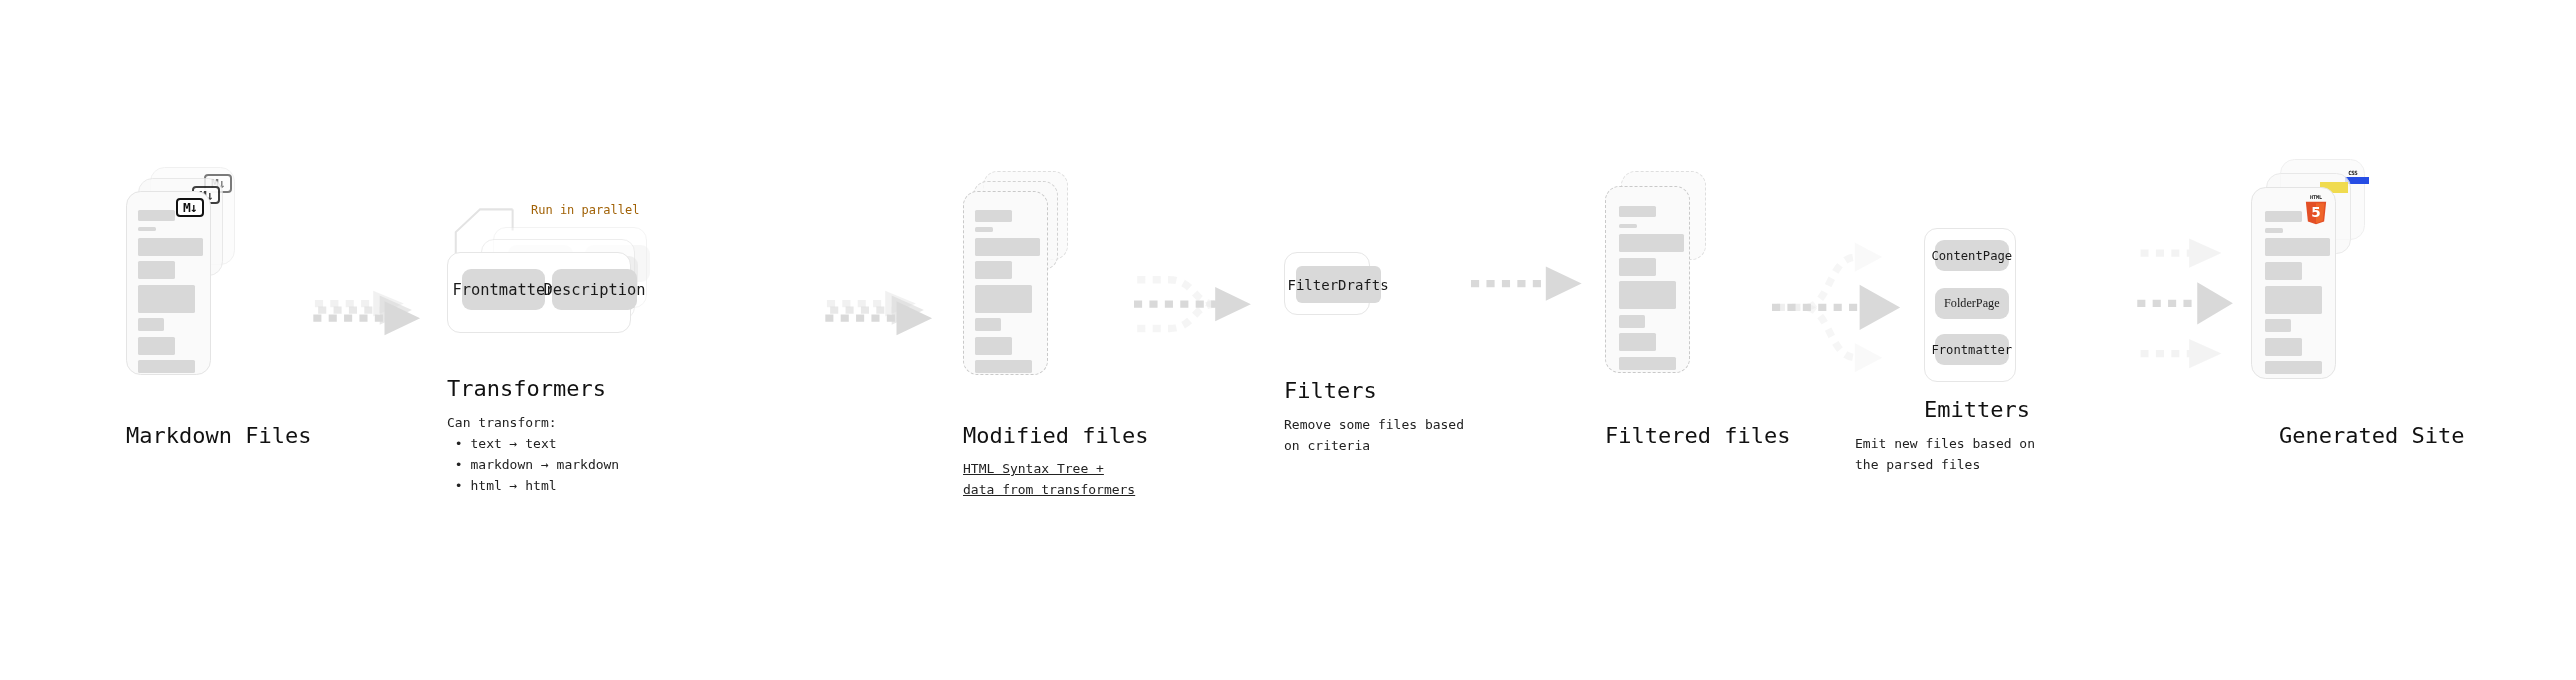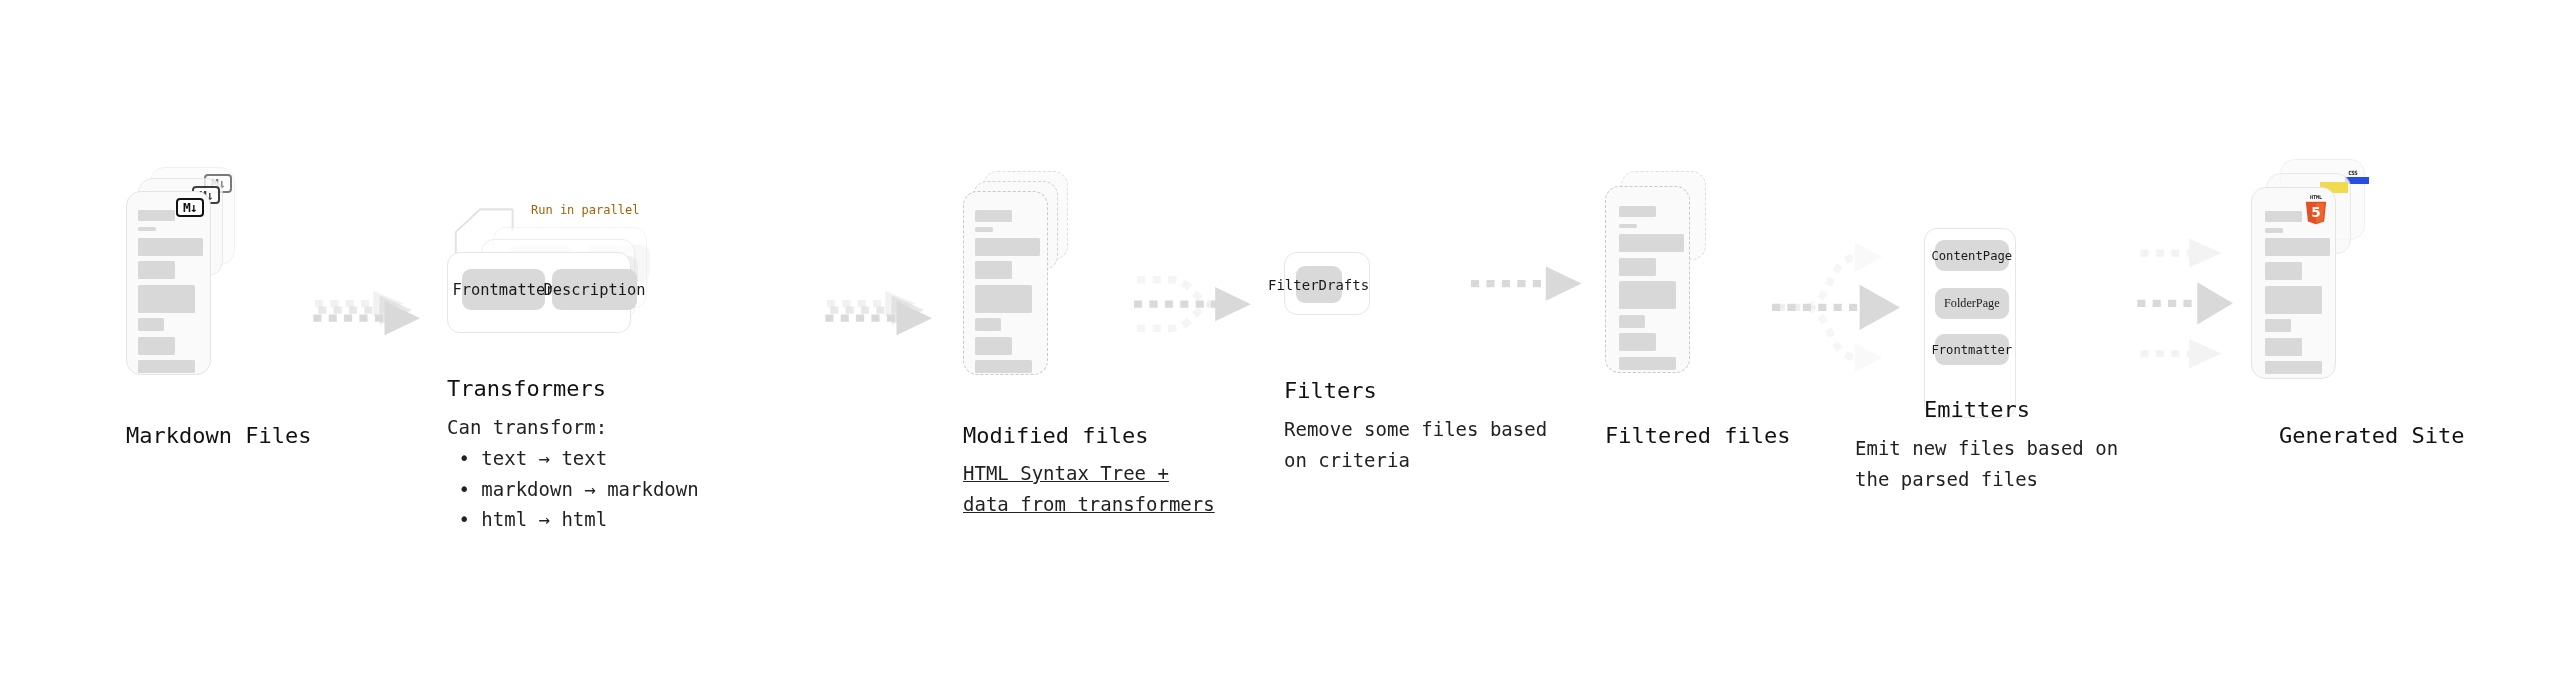--- a/index.html
+++ b/index.html
@@ -61,21 +61,21 @@
   
   .cap-title {
     position: absolute;
     font-size: 22px;
     color: #111;
     letter-spacing: 0px;
     white-space: nowrap;
   }
   .cap-sub {
     position: absolute;
-    font-size: 19px;
+    font-size: 13px;
     line-height: 1.62;
     color: #222;
     white-space: pre;
   }
   .runlabel {
     position: absolute;
     font-size: 12px;
     color: #a16207;
     white-space: nowrap;
   }
@@ -207,21 +207,21 @@
     <g opacity=".35">
       <path d="M4 84 H44 C74 84 74 54 100 54" stroke="#e2e2e2" stroke-width="9" stroke-dasharray="10 9" fill="none"></path>
     </g>
     <g opacity="1">
       <path d="M0 54 H104" stroke="#d9d9d9" stroke-width="9" stroke-dasharray="10 9" fill="none"></path>
       <polygon points="100,33 144,54 100,75" fill="#d9d9d9"></polygon>
     </g>
   </svg>
 
   <div class="procbox" style="left:1284px; top:252px; width:86px; height:63px;">
-    <div class="chip" style="left:10.6px; top:13px; width:46px; height:37px; font-size:14px;">FilterDrafts</div>
+    <div class="chip" style="left:10.6px; top:13px; width:85px; height:37px; font-size:14px;border-radius:6px;">FilterDrafts</div>
   </div>
   <div class="cap-title" style="left:1284px; top:378px;">Filters</div>
   <div class="cap-sub" style="left:1284px; top:414px;">Remove some files based
 on criteria</div>
 
   <svg class="conn" style="left:1471px; top:264px;" width="122" height="49" viewBox="0 0 150 60">
     <path d="M0 24 H96" stroke="#d9d9d9" stroke-width="9" stroke-dasharray="10 9" fill="none"></path>
     <polygon points="92,3 136,24 92,45" fill="#d9d9d9"></polygon>
   </svg>
 
@@ -248,21 +248,21 @@
     <g opacity=".3">
       <path d="M6 88 H40 C72 88 70 150 104 150" stroke="#e2e2e2" stroke-width="9" stroke-dasharray="10 9" fill="none"></path>
       <polygon points="102,132 136,150 102,168" fill="#ececec"></polygon>
     </g>
     <g opacity="1">
       <path d="M0 88 H112" stroke="#d9d9d9" stroke-width="9" stroke-dasharray="10 9" fill="none"></path>
       <polygon points="108,60 158,88 108,116" fill="#d9d9d9"></polygon>
     </g>
   </svg>
 
-  <div class="procbox" style="left:1924px; top:228px; width:92px; height:190px;">
+  <div class="procbox" style="left:1924px; top:228px; width:92px; height:154px;">
     <div class="chip" style="left:9.8px; top:11.4px; width:74px; height:31px; font-size:12.2px;">ContentPage</div>
     <div class="chip" style="left:9.8px; top:59px; width:74px; height:31px; font-size:12.2px;font-family:Liberation Serif, serif;">FolderPage</div>
     <div class="chip" style="left:9.8px; top:105px; width:74px; height:31px; font-size:12.2px;">Frontmatter</div>
   </div>
   <div class="cap-title" style="left:1924px; top:397px;">Emitters</div>
   <div class="cap-sub" style="left:1855px; top:433px;">Emit new files based on
 the parsed files</div>
 
   <svg class="conn" style="left:2137px; top:232px;" width="114" height="154" viewBox="0 0 140 190">
     <g opacity=".45">

